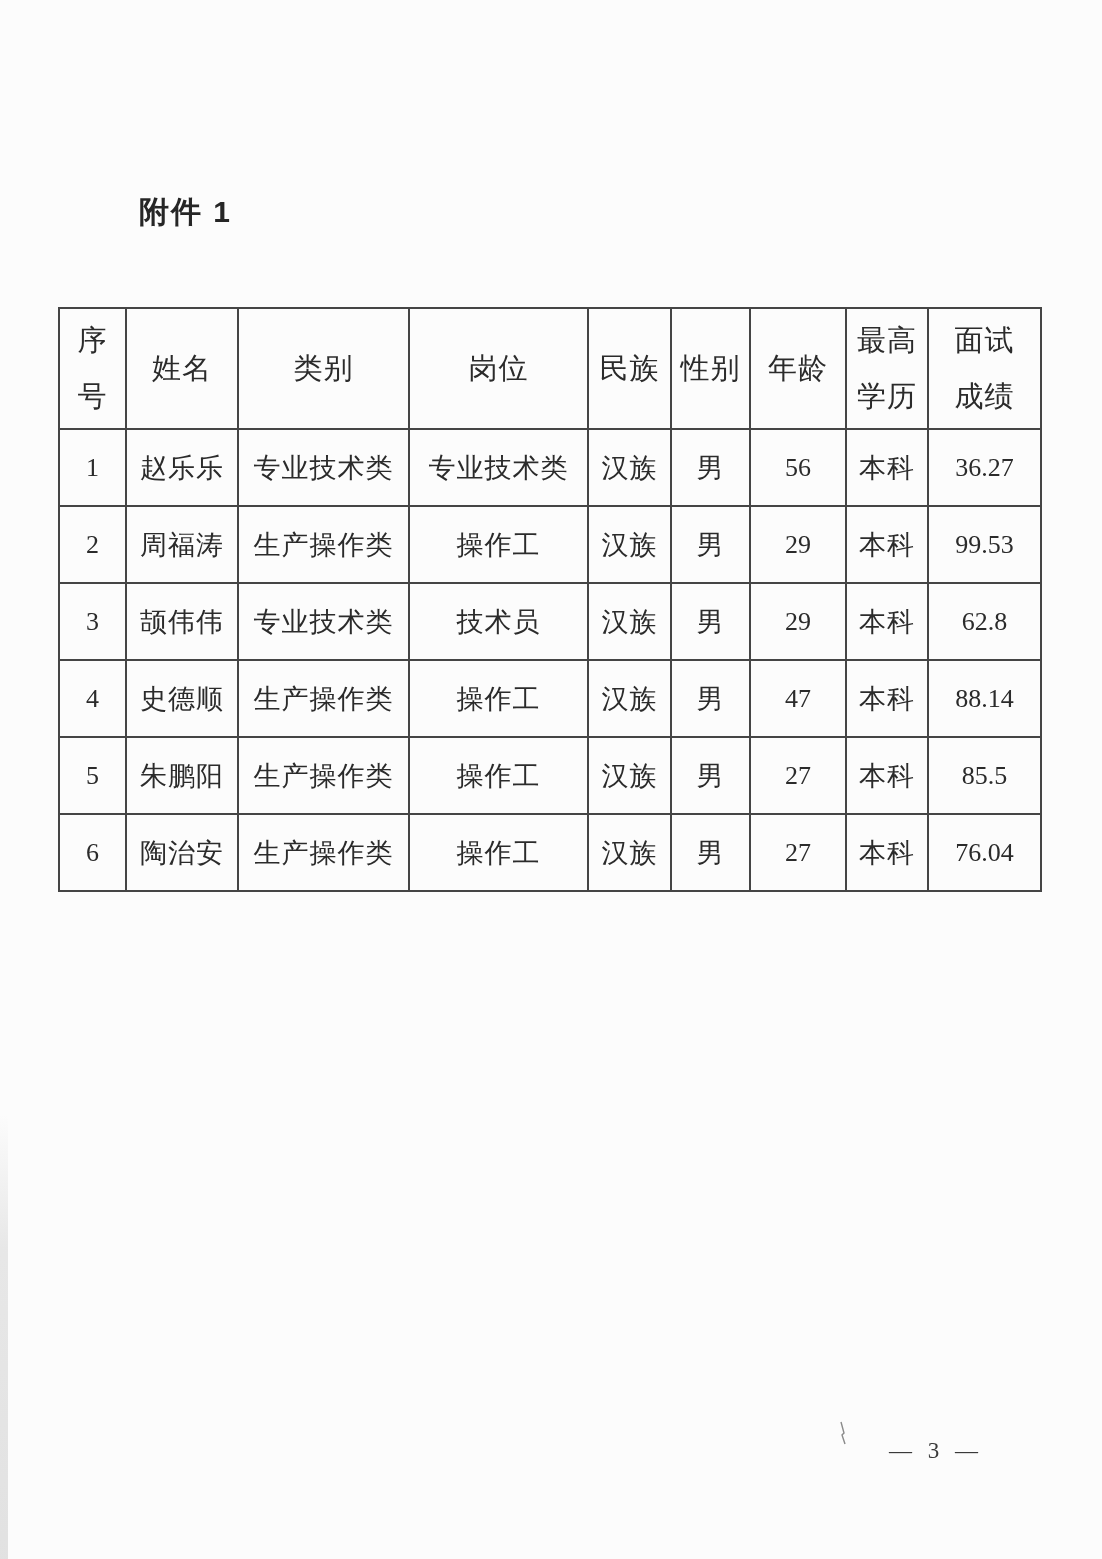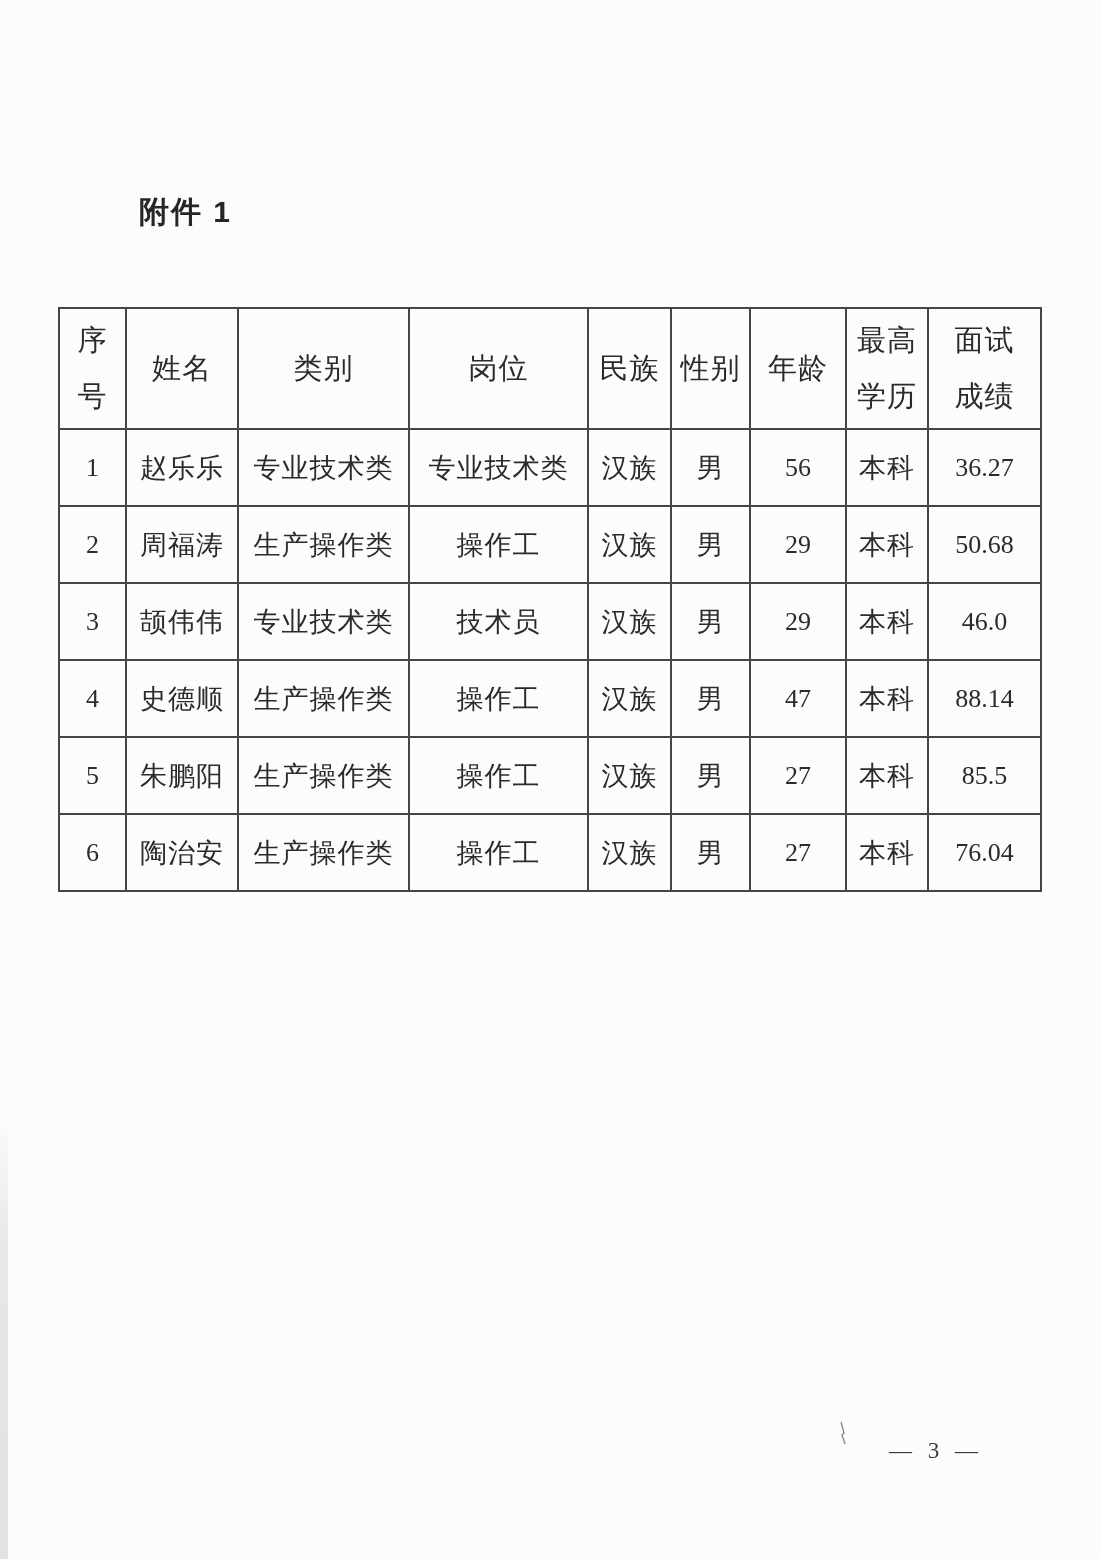--- a/index.html
+++ b/index.html
@@ -157,32 +157,32 @@
       </tr>
       <tr>
         <td>2</td>
         <td>周福涛</td>
         <td>生产操作类</td>
         <td>操作工</td>
         <td>汉族</td>
         <td>男</td>
         <td>29</td>
         <td>本科</td>
-        <td>50.68</td>
+        <td>99.53</td>
       </tr>
       <tr>
         <td>3</td>
         <td>颉伟伟</td>
         <td>专业技术类</td>
         <td>技术员</td>
         <td>汉族</td>
         <td>男</td>
         <td>29</td>
         <td>本科</td>
-        <td>46.0</td>
+        <td>62.8</td>
       </tr>
       <tr>
         <td>4</td>
         <td>史德顺</td>
         <td>生产操作类</td>
         <td>操作工</td>
         <td>汉族</td>
         <td>男</td>
         <td>47</td>
         <td>本科</td>

